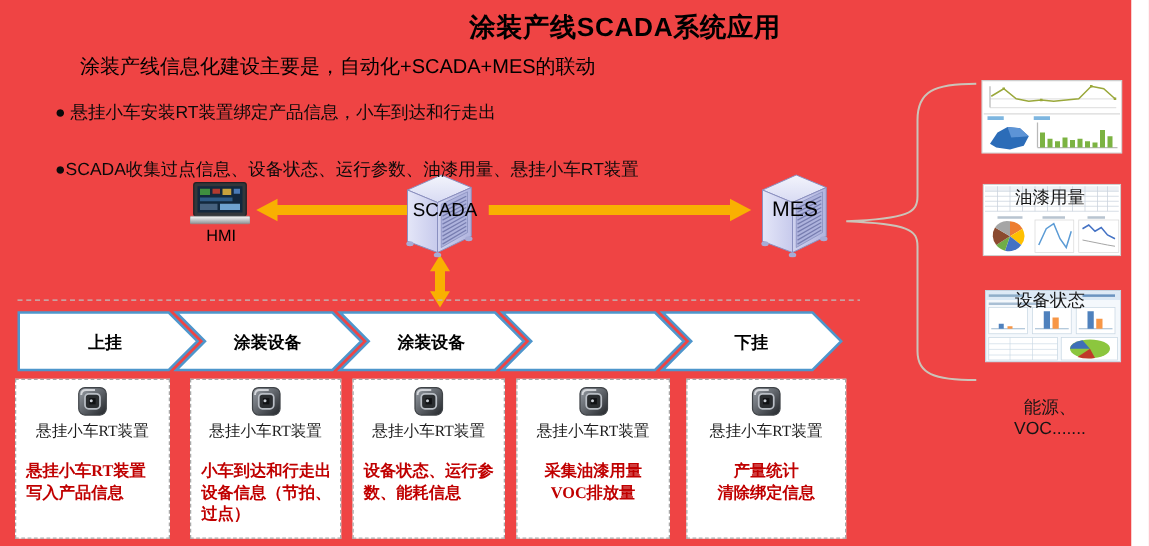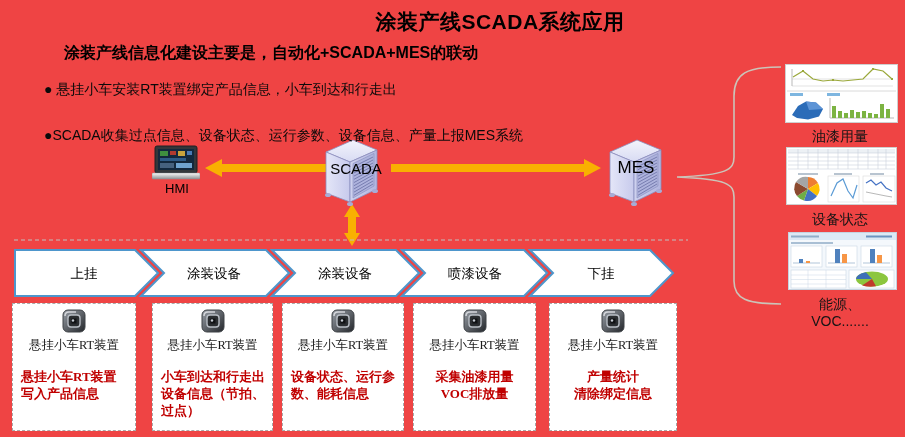--- a/index.html
+++ b/index.html
@@ -1,57 +1,57 @@
 <!DOCTYPE html>
 <html><head>
 <meta charset="utf-8">
 <style>
   html,body{margin:0;padding:0;background:#fff;}
   .slide{position:relative;width:905px;height:437px;background:#ef4444;overflow:hidden;
          font-family:"Liberation Sans",sans-serif;color:#000;}
   .abs{position:absolute;}
   .page-title{left:280px;top:8px;width:440px;text-align:center;font-size:21px;
               font-weight:bold;letter-spacing:.5px;}
-  .subtitle{left:64px;top:43px;font-size:16px;font-weight:bold;}
+  .subtitle{left:64px;top:43px;font-size:16px;font-weight:normal;}
   .bullet{left:44px;font-size:14px;color:#0a0a0a;white-space:nowrap;}
   .bullet-1{top:81px}.bullet-2{top:104px}.bullet-3{top:127px}
 
   .svg-layer{left:0;top:0;z-index:1;}
   .icon-layer{z-index:2;}
   .txt-layer{z-index:3;}
 
   .hmi-icon{left:152px;top:145px;}
   .hmi-label{left:150px;top:181px;width:54px;text-align:center;font-size:13px;}
   .scada-icon{left:320px;top:136px;}
   .scada-label{left:314px;top:160px;width:84px;text-align:center;font-size:15px;}
   .mes-icon{left:602px;top:136px;}
   .mes-label{left:601px;top:158px;width:70px;text-align:center;font-size:17px;}
 
-  .flow-label{top:265px;height:17px;text-align:center;font-size:13.5px;font-weight:normal;z-index:3;position:absolute;}
+  .flow-label{top:265px;height:17px;text-align:center;font-size:13.5px;font-weight:bold;z-index:3;position:absolute;}
   .flow-1{left:18px;width:132px}.flow-2{left:150px;width:128px}.flow-3{left:281px;width:128px}
   .flow-4{left:411px;width:128px}.flow-5{left:539px;width:124px}
 
   .stations{left:0;top:0;width:919px;height:437px;z-index:2;position:absolute;}
   .station{position:absolute;top:303px;height:128px;background:#fff;border:1px dashed #a9a9a9;box-sizing:border-box;font-family:Liberation Serif, serif;}
   .station:nth-child(1){left:12px;width:124px}
   .station:nth-child(2){left:152px;width:121px}
   .station:nth-child(3){left:282px;width:122px}
   .station:nth-child(4){left:413px;width:123px}
   .station:nth-child(5){left:549px;width:128px}
   .station .rt-icon{position:absolute;top:5px;left:50%;transform:translateX(-50%);}
   .station .device-label{position:absolute;top:33px;left:0;width:100%;text-align:center;
                          font-size:12.5px;color:#1c1c1c;}
   .station .desc{position:absolute;top:64px;left:8px;right:3px;font-size:13px;font-weight:bold;
                  color:#C00000;line-height:17px;white-space:pre-line;}
   .station:nth-child(4) .desc,.station:nth-child(5) .desc{text-align:center;left:3px;}
 
   .thumb{position:absolute;z-index:2;}
   .thumb-1{left:785px;top:64px}.thumb-2{left:786px;top:147px}.thumb-3{left:788px;top:232px}
   .out-label{position:absolute;z-index:3;text-align:center;font-size:14px;color:#151515;
-             line-height:17px;white-space:pre-line;}
+             line-height:17px;white-space:pre-line;margin-top:21px;}
   .out-1{left:780px;top:128px;width:120px}
   .out-2{left:780px;top:211px;width:120px}
   .out-3{left:773px;top:296px;width:134px}
 </style>
 </head>
 <body>
 
 <div class="slide">
 
   <svg width="0" height="0" style="position:absolute" aria-hidden="true">
@@ -94,21 +94,21 @@
       <polygon points="402,250 524,250 547,273 524,296 402,296 425,273"></polygon>
       <polygon points="530,250 650,250 673,273 650,296 530,296 553,273"></polygon>
     </g>
 
     <path d="M781,67 C747,67 734,73 734,96 L734,157 C734,170 727,175 677,177 C727,179 734,184 734,197 L734,281 C734,299 747,304 781,304" fill="none" stroke="#CBC4B9" stroke-width="1.6"></path>
   </svg>
 
   <div class="abs page-title txt-layer">涂装产线SCADA系统应用</div>
   <div class="abs subtitle txt-layer">涂装产线信息化建设主要是，自动化+SCADA+MES的联动</div>
   <div class="abs bullet bullet-1 txt-layer">● 悬挂小车安装RT装置绑定产品信息，小车到达和行走出</div>
-  <div class="abs bullet bullet-3 txt-layer">●SCADA收集过点信息、设备状态、运行参数、设备信息、产量上报MES系统</div>
+  <div class="abs bullet bullet-3 txt-layer">●SCADA收集过点信息、设备状态、运行参数、油漆用量、悬挂小车RT装置</div>
 
   <svg class="abs icon-layer hmi-icon" width="48" height="36" viewBox="0 0 48 36">
     <rect x="3" y="1" width="42" height="27" rx="2" fill="#33373B" stroke="#1E2124"></rect>
     <rect x="6" y="4" width="36" height="21" fill="#13283D"></rect>
     <rect x="8" y="6" width="8" height="5" fill="#3F8F3F"></rect>
     <rect x="18" y="6" width="6" height="4" fill="#B23A2F"></rect>
     <rect x="26" y="6" width="7" height="5" fill="#C8A23C"></rect>
     <rect x="35" y="6" width="5" height="4" fill="#4A7AB5"></rect>
     <rect x="8" y="13" width="26" height="3" fill="#2F5B86"></rect>
     <rect x="8" y="18" width="14" height="5" fill="#46617E"></rect>
@@ -159,21 +159,20 @@
     </g>
     <ellipse cx="8" cy="59" rx="3" ry="2" fill="#A7ACD6"></ellipse>
     <ellipse cx="30" cy="68" rx="3" ry="2" fill="#A7ACD6"></ellipse>
     <ellipse cx="55" cy="55" rx="3" ry="2" fill="#A7ACD6"></ellipse>
   </svg>
   <div class="abs mes-label txt-layer">MES</div>
 
   <div class="flow-label flow-1">上挂</div>
   <div class="flow-label flow-2">涂装设备</div>
   <div class="flow-label flow-3">涂装设备</div>
-  <div class="flow-label flow-4">喷漆设备</div>
   <div class="flow-label flow-5">下挂</div>
 
   <div class="stations">
     <div class="station">
       <svg class="rt-icon" width="24" height="24" viewBox="0 0 24 24">
         <rect x="1" y="1" width="22" height="22" rx="5" fill="url(#g-rt)" stroke="#3F4347"></rect>
         <path d="M3,7 Q3,3 7,3 L14,3" stroke="#E8EAEE" stroke-width="1.5" fill="none" opacity="0.8"></path>
         <rect x="6" y="6" width="12" height="12" rx="3" fill="#2A2D30" stroke="#B9BEC5" stroke-width="1.4"></rect>
         <rect x="9.5" y="9.5" width="5" height="5" fill="#101214"></rect>
         <circle cx="11" cy="11.5" r="1.2" fill="#C8CDD4"></circle>

